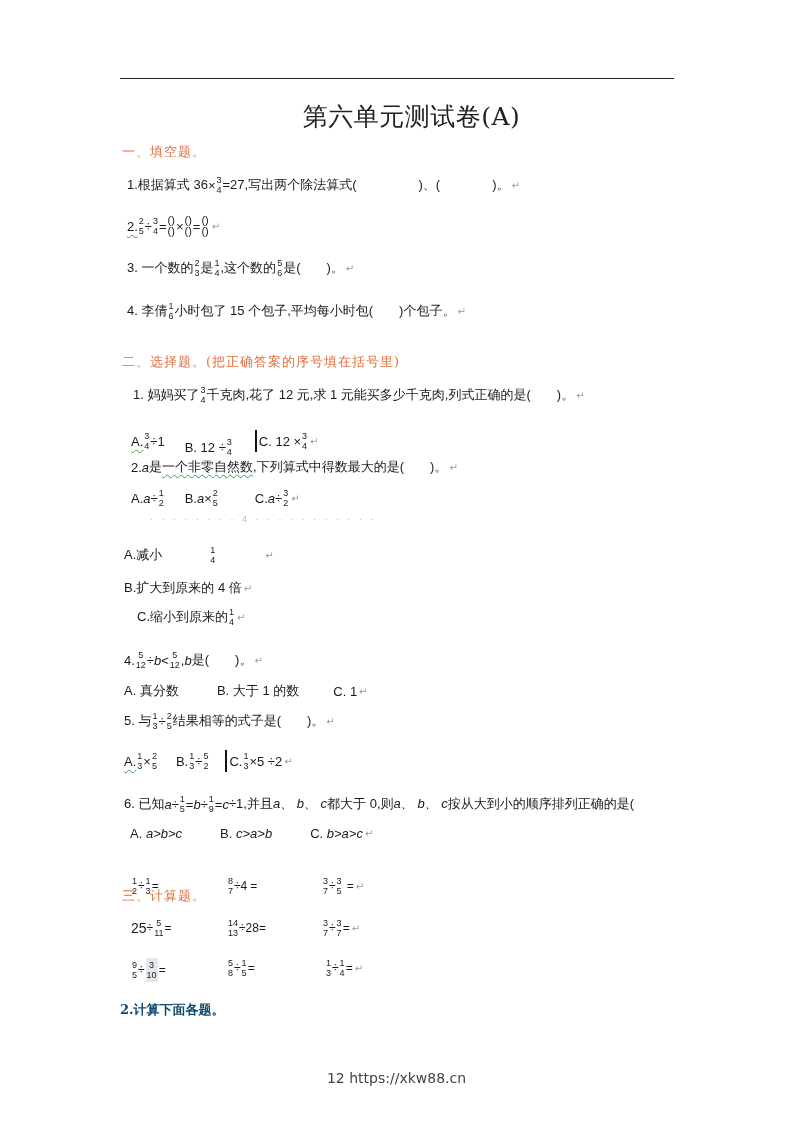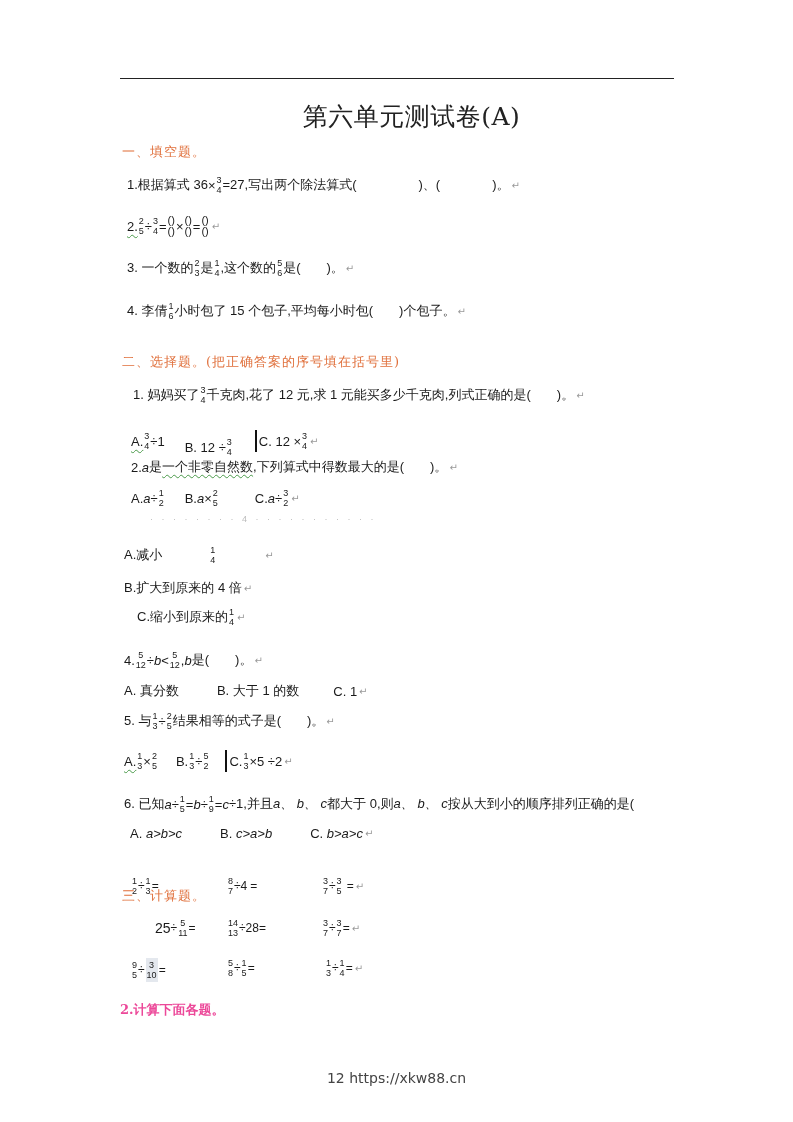--- a/index.html
+++ b/index.html
@@ -36,21 +36,21 @@
     .mark { color: #999; font-size: 10px; margin-left: 2px; }
     .gap { display: inline-block; }
     .squig { text-decoration: underline wavy #4a9a4a; text-decoration-thickness: 1px; text-underline-offset: 3px; }
     .cursor { display: inline-block; width: 2px; height: 22px; background: #111; margin-right: 2px; }
     .ital { font-style: italic; }
     .faded { color: #bbb; font-size: 9px; letter-spacing: 3px; }
     .calc-cell { position: absolute; font-size: 12px; display: flex; align-items: center; }
     .hl { background: #e4e8ee; padding: 2px 1px; }
     .sub2 {
       position: absolute; left: 120px; top: 1001px;
-      font-family: "DejaVu Serif", "Liberation Serif", serif; font-size: 13px; color: #ec4899;
+      font-family: "DejaVu Serif", "Liberation Serif", serif; font-size: 13px; color: #0c4a6e;
       font-weight: bold;
     }
     .footer {
       position: absolute; left: 0; width: 793px; top: 1070px; text-align: center;
       font-family: "DejaVu Sans", sans-serif; font-size: 14px; color: #444;
     }
   </style>
 </head>
 <body>
 
@@ -395,21 +395,21 @@
     </span>
   <span>÷</span>
   <span class="frac">
       <span class="num">3</span>
       <span class="den">5</span>
     </span>
   <span style="margin-left:4px;">=</span>
   <span class="mark">↵</span>
 </div>
 
-<div class="calc-cell" style="left:131px; top:918px;margin-left:24px;">
+<div class="calc-cell" style="left:131px; top:918px;">
   <span style="font-size:14px;">25</span>
   <span>÷</span>
   <span class="frac">
       <span class="num">5</span>
       <span class="den">11</span>
     </span>
   <span>=</span>
 </div>
 <div class="calc-cell" style="left:227px; top:918px;justify-content:flex-end;">
   <span class="frac">

